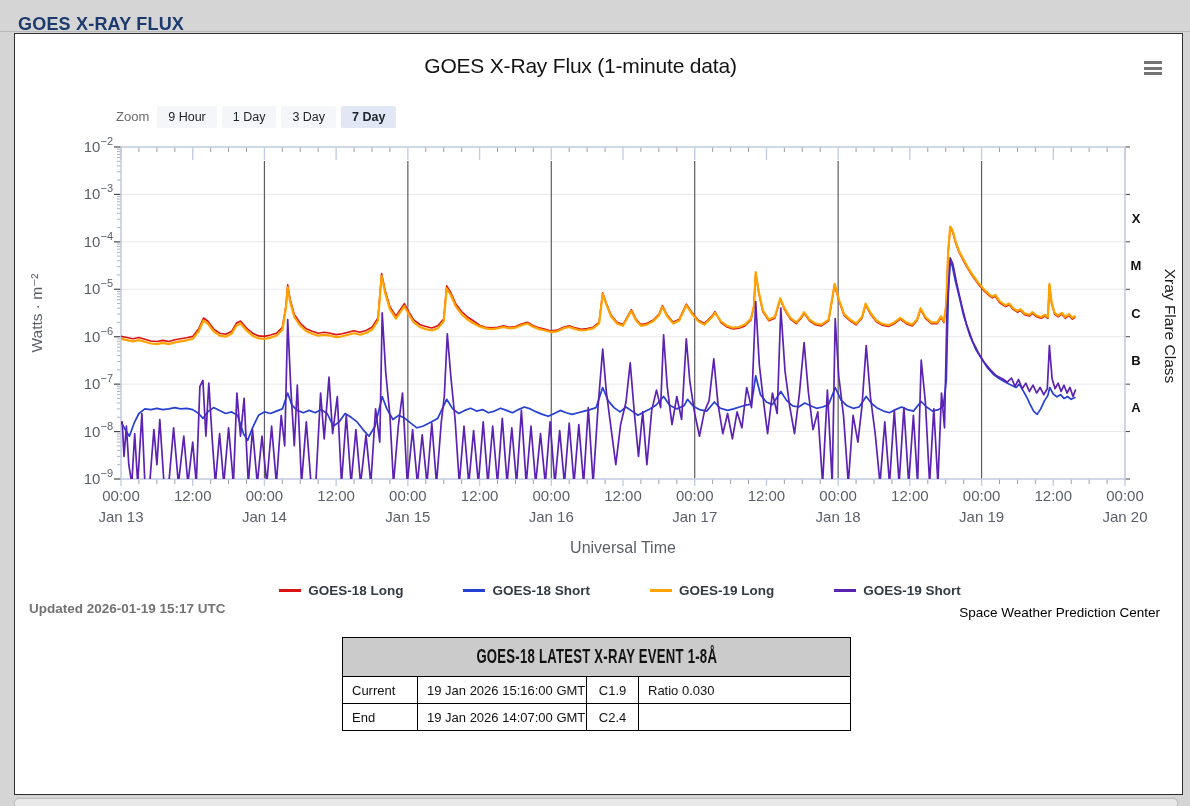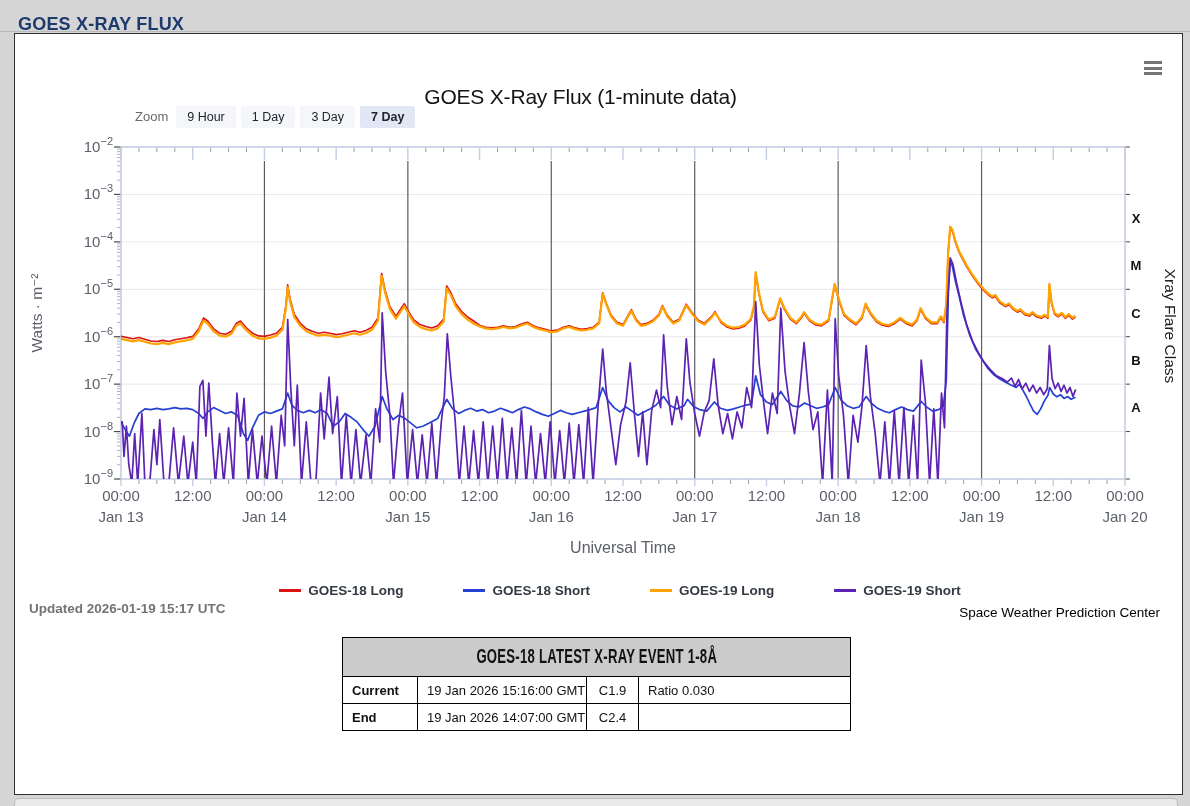--- a/index.html
+++ b/index.html
@@ -1,39 +1,39 @@
 <!DOCTYPE html>
 <html><head>
 <meta charset="utf-8">
 <style>
   html,body{margin:0;padding:0;}
   body{width:1190px;height:806px;background:#d5d5d6;font-family:"Liberation Sans","DejaVu Sans",sans-serif;position:relative;overflow:hidden;}
   .top-strip{position:absolute;left:0;top:0;width:1190px;height:31px;background:#d5d5d6;border-bottom:1px solid #b9b9bb;}
   .top-strip h1{margin:8px;padding:6px 0 0 10px;font-size:18px;font-weight:bold;color:#1d3a6d;letter-spacing:0.2px;}
   .panel{position:absolute;left:14px;top:33px;width:1167px;height:760px;background:#ffffff;border:1px solid #2f2f2f;}
-  .chart-title{position:absolute;top:20px;left:0;right:36px;text-align:center;font-size:21px;color:#141414;letter-spacing:-0.2px;margin-top:31px;}
+  .chart-title{position:absolute;top:20px;left:0;right:36px;text-align:center;font-size:21px;color:#141414;letter-spacing:-0.2px;}
   .hamburger{position:absolute;right:20px;top:27px;width:18px;height:14px;cursor:pointer;}
   .hamburger div{height:3px;background:#757575;margin-bottom:2.5px;}
-  .zoom-row{position:absolute;left:120px;top:70px;height:24px;display:flex;align-items:center;z-index:5;}
+  .zoom-row{position:absolute;left:101px;top:70px;height:24px;display:flex;align-items:center;z-index:5;}
   .zoom-label{font-size:13px;color:#6a6a6a;margin-right:8px;}
   .zoom-btn{font-size:12.5px;color:#20262e;background:#f5f6f9;padding:4px 11px;margin-right:5px;cursor:pointer;border-radius:2px;}
   .zoom-btn.selected{background:#e2e7f6;font-weight:bold;}
   #chart-svg{position:absolute;left:0;top:0;}
   .legend{position:absolute;left:90px;top:549px;width:1030px;display:flex;justify-content:center;gap:60px;}
   .legend-item{display:flex;align-items:center;cursor:pointer;}
   .legend-swatch{width:22px;height:3px;margin-right:7px;}
   .legend-text{font-size:13.5px;font-weight:600;color:#343a42;}
   .updated{position:absolute;left:14px;top:567px;font-size:13.5px;font-weight:bold;color:#737373;}
   .credit{position:absolute;right:22px;top:571px;font-size:13.5px;color:#000;}
   table.event{position:absolute;left:327px;top:603px;width:508px;border-collapse:collapse;table-layout:fixed;}
   table.event th,table.event td{border:1px solid #000;font-size:13px;color:#111;overflow:hidden;white-space:nowrap;}
   table.event th{background:#cbcbcb;height:36px;text-align:center;}
   .th-condensed{display:inline-block;transform:scale(0.82,1.3);transform-origin:center;font-size:16px;font-weight:bold;letter-spacing:0.3px;}
   table.event td{height:26px;padding:0 9px;}
-  td.c-label{font-weight:bold;font-size:12.5px;padding-left:6px;}
+  td.c-label{font-weight:normal;font-size:12.5px;padding-left:6px;}
   td.c-class{text-align:center;padding:0 2px;}
   .next-section{position:absolute;left:14px;top:798px;width:1162px;height:8px;background:#e9e9ea;border:1px solid #bcbcbe;border-bottom:none;border-radius:5px 5px 0 0;}
 </style>
 </head>
 <body>
 
 <div class="top-strip">
   <h1>GOES X-RAY FLUX</h1>
 </div>
 

